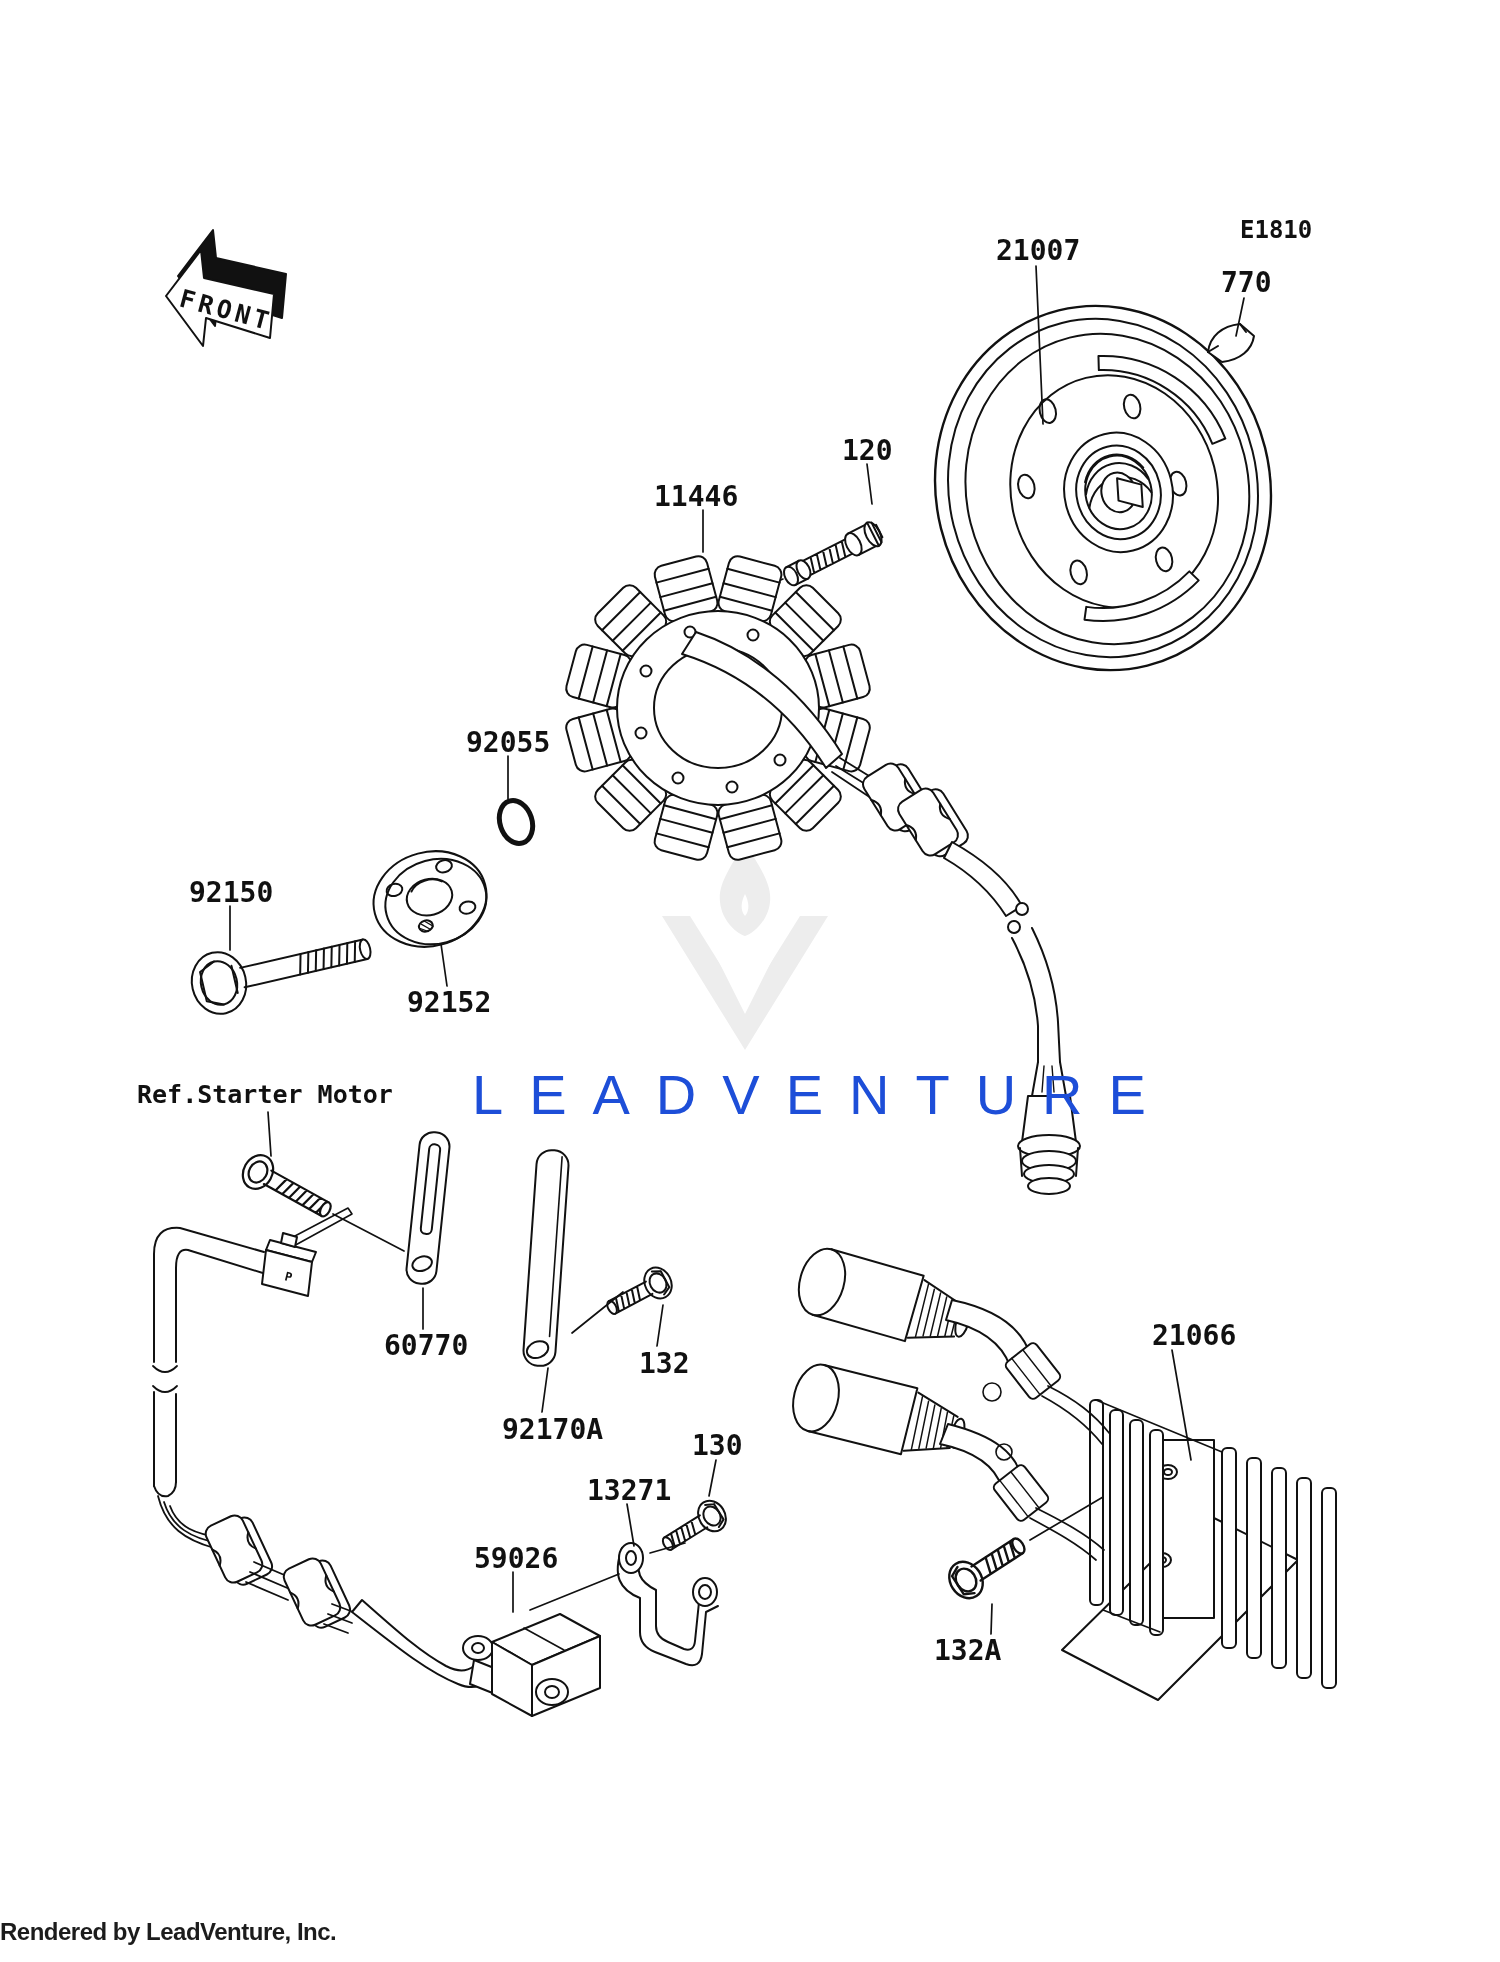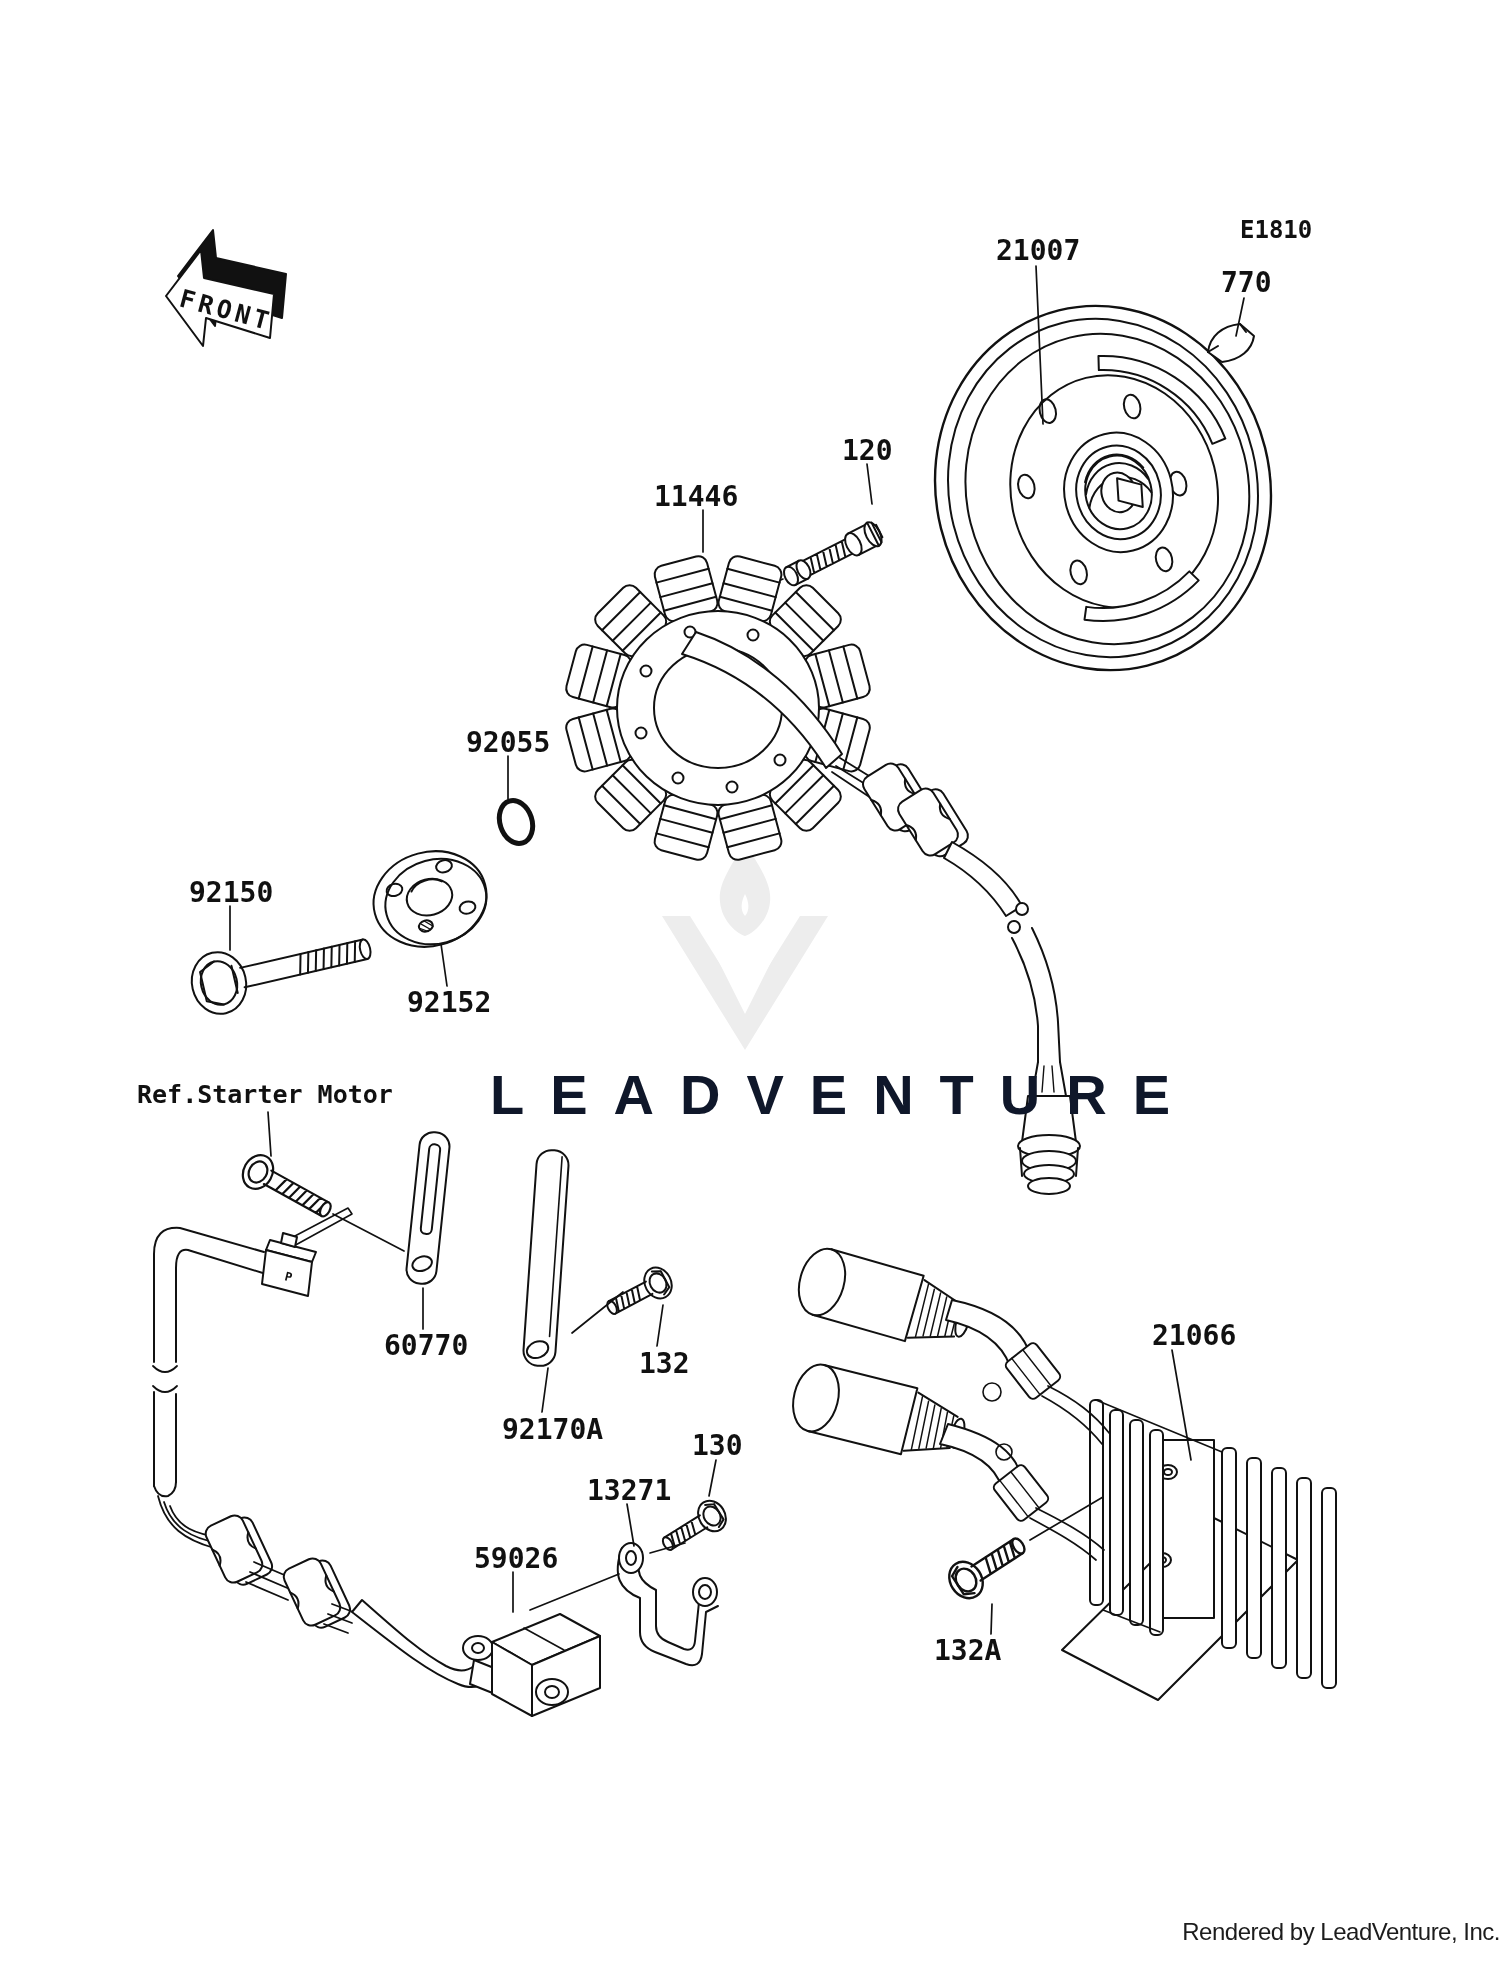--- a/index.html
+++ b/index.html
@@ -3,24 +3,24 @@
 <meta charset="utf-8">
 <style>
   html,body{margin:0;padding:0;background:#fff;}
   .page{position:relative;width:1500px;height:1962px;background:#ffffff;overflow:hidden;
         font-family:"DejaVu Sans Mono", monospace;}
   svg{position:absolute;left:0;top:0;}
   .plabel{position:absolute;font-family:"DejaVu Sans Mono", monospace;font-weight:700;
           font-size:28px;color:#111;white-space:nowrap;letter-spacing:0px;}
   .code{font-size:24px;}
   .refnote{font-size:25px;}
-  .watermark-text{position:absolute;left:490px;top:1062px;font-family:"Liberation Sans", sans-serif;
-          font-weight:700;font-size:56px;letter-spacing:26px;color:#0f172a;}
-  .footer{position:absolute;left:0;top:1918px;width:1500px;text-align:right;
-          font-family:"Liberation Sans", sans-serif;font-size:24px;letter-spacing:-0.5px;color:#1c1c1c;}
+  .watermark-text{position:absolute;left:472px;top:1062px;font-family:"Liberation Sans", sans-serif;
+          font-weight:400;font-size:56px;letter-spacing:26px;color:#1d4ed8;}
+  .footer{position:absolute;left:0;top:1918px;width:1500px;text-align:left;
+          font-family:"Liberation Sans", sans-serif;font-size:24px;letter-spacing:-0.5px;color:#1c1c1c;font-weight:bold;}
 </style>
 </head>
 <body>
 
 <div class="page">
 
 <svg width="1500" height="1962" viewBox="0 0 1500 1962" fill="none" stroke="#111" stroke-width="2" stroke-linecap="round" stroke-linejoin="round">
 
   <defs>
     <g id="tooth">

